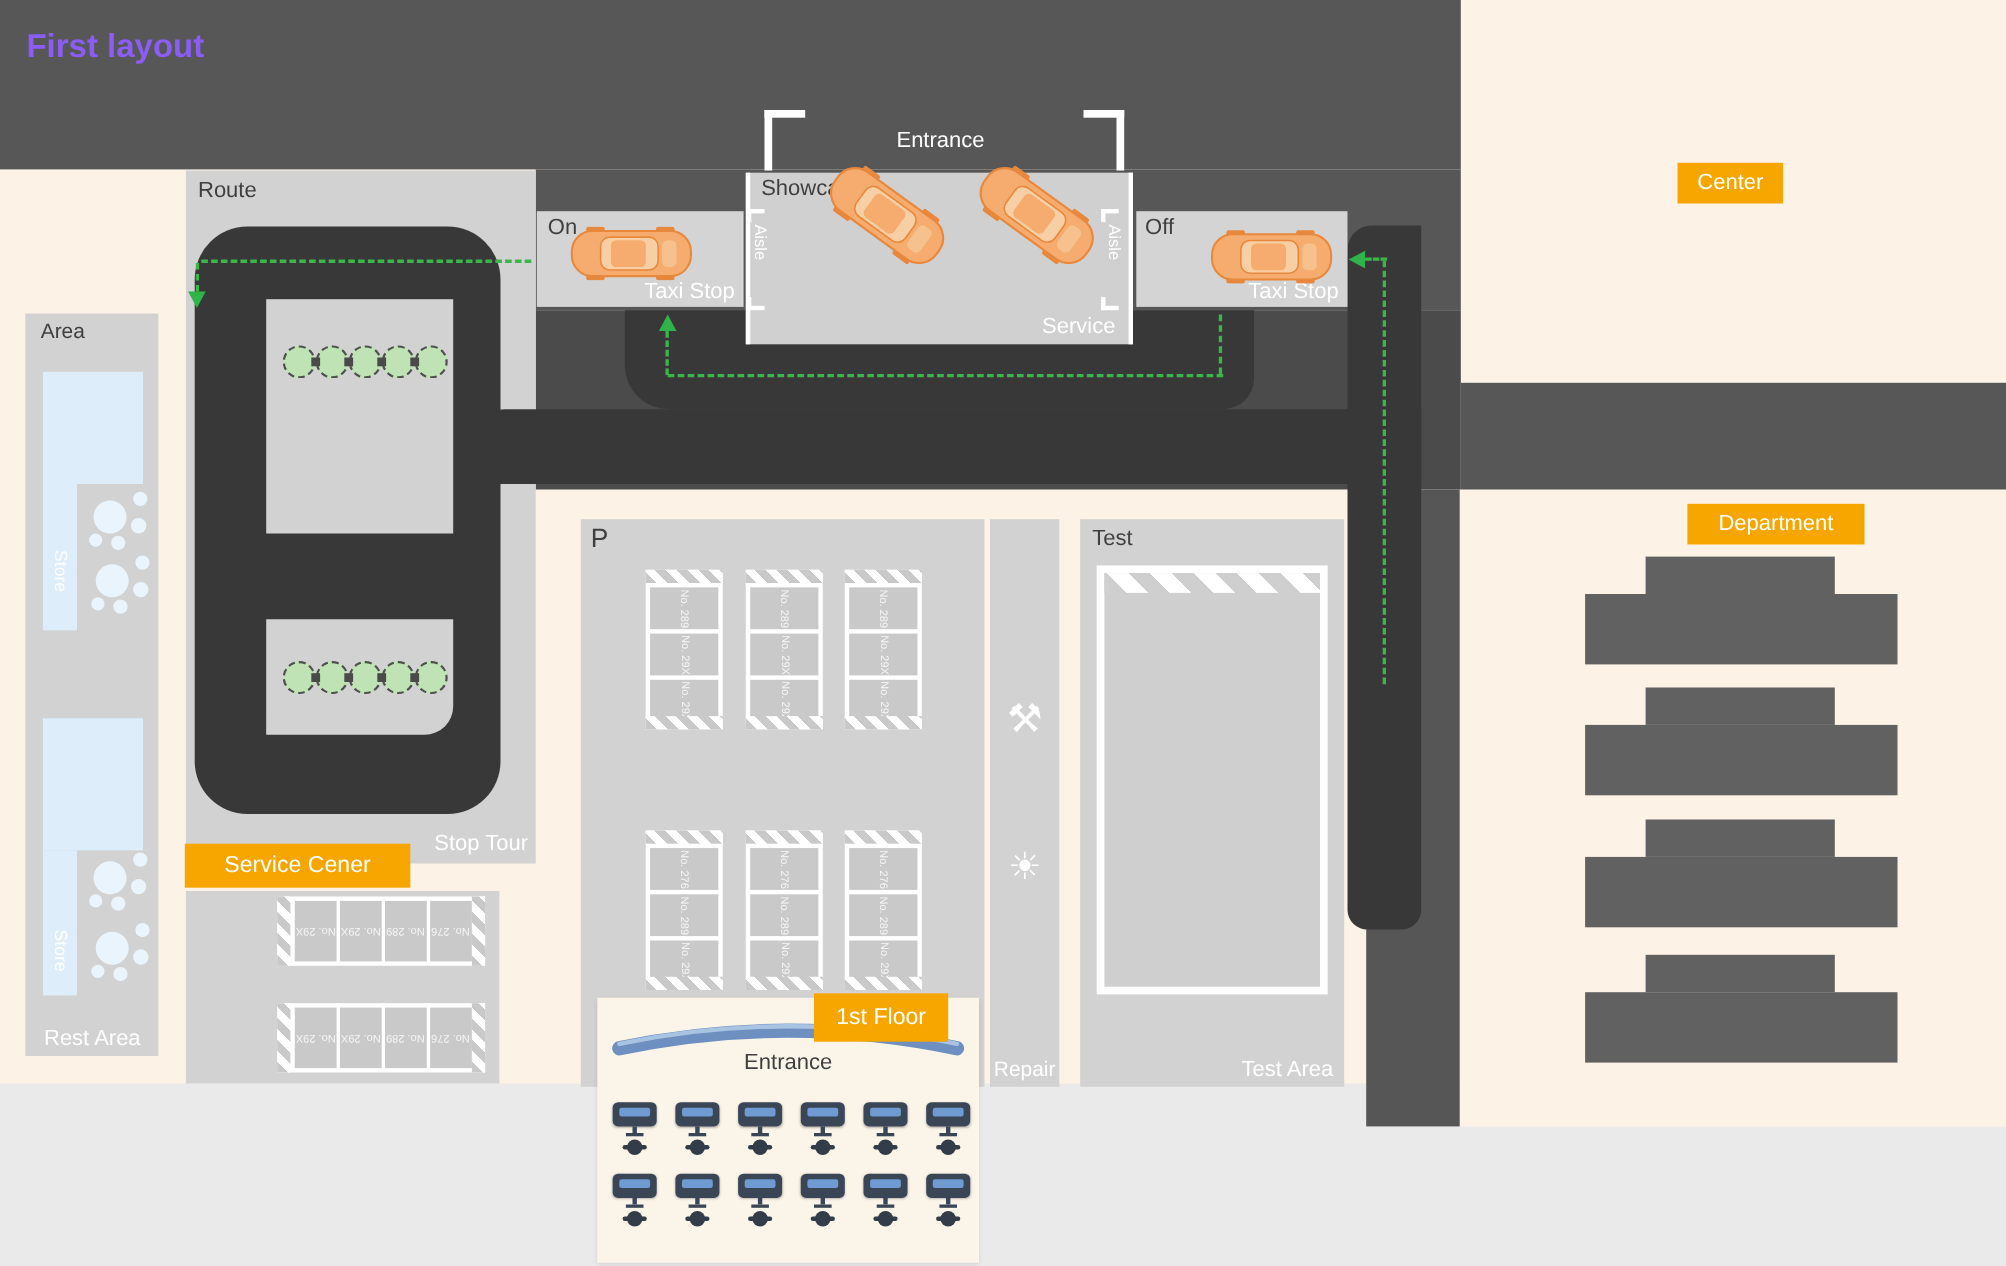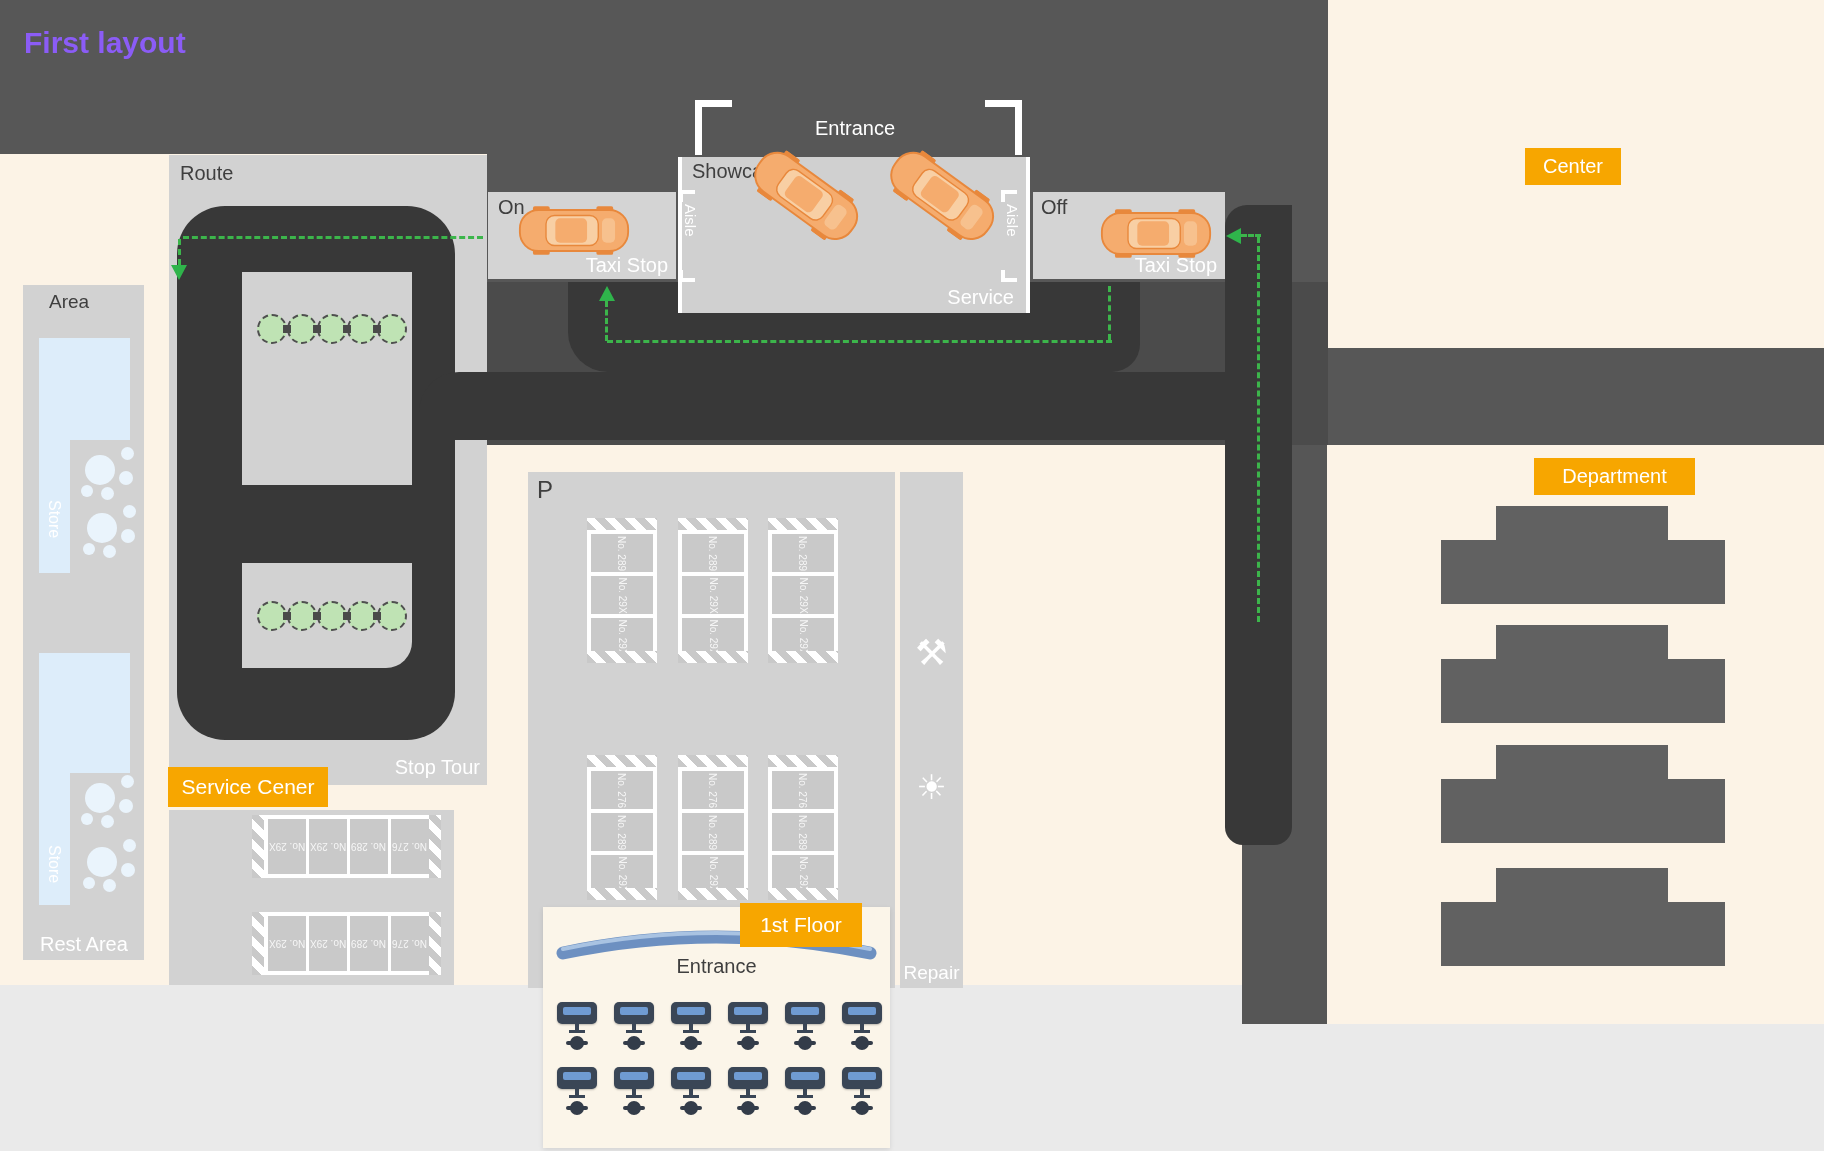--- a/index.html
+++ b/index.html
@@ -156,21 +156,21 @@
       <div class="stopcircle" style="left: 60px; top: 0px;"></div>
       <div class="stopcircle" style="left: 90px; top: 0px;"></div>
       <div class="stopcircle" style="left: 120px; top: 0px;"></div>
       <div class="conn" style="left: 26px; top: 11px;"></div>
       <div class="conn" style="left: 56px; top: 11px;"></div>
       <div class="conn" style="left: 86px; top: 11px;"></div>
       <div class="conn" style="left: 116px; top: 11px;"></div>
     </div>
 
   <div class="abs panel" style="left:23px;top:285px;width:121px;height:675px;">
-    <div class="lbl" style="position:absolute;left:26px;top:6px;font-size:19px;">Area</div>
+    <div class="lbl" style="position:absolute;left:14px;top:6px;font-size:19px;">Area</div>
     <div class="store-blue" style="left:16px;top:53px;width:91px;height:102px;"></div>
     <div class="store-blue" style="left:16px;top:155px;width:31px;height:133px;"></div>
     <div class="vtext" style="position:absolute;left:22px;top:215px;font-size:16px;">Store</div>
     <div class="store-blue" style="left:16px;top:368px;width:91px;height:120px;"></div>
     <div class="store-blue" style="left:16px;top:488px;width:31px;height:132px;"></div>
     <div class="vtext" style="position:absolute;left:22px;top:560px;font-size:16px;">Store</div>
     <div id="tables">
         <div class="tbl-big" style="left: 62px; top: 170px;"></div>
         <div class="tbl-sm" style="left: 98px; top: 162px; width: 13px; height: 13px;"></div>
         <div class="tbl-sm" style="left: 96px; top: 186px; width: 14px; height: 14px;"></div>
@@ -223,21 +223,21 @@
         </div>
         <div class="sspot" style="left: 98px;">
           <span>No. 289</span>
         </div>
         <div class="sspot" style="left: 139px;">
           <span>No. 276</span>
         </div>
         <div class="hatch-v" style="left: 177px;"></div>
       </div>
     </div>
-  <div class="abs badge" style="left:168px;top:767px;width:160px;height:40px;font-size:21px;">Service Cener</div>
+  <div class="abs badge" style="left:168px;top:767px;width:205px;height:40px;font-size:21px;">Service Cener</div>
 
   <div class="abs panel" id="p-panel" style="left:528px;top:472px;width:367px;height:516px;">
     <div class="lbl" style="position:absolute;left:9px;top:4px;font-size:24px;">P</div>
   <div class="pgroup" style="left: 59px; top: 46px;">
         <div class="hatch-h" style="top: 0px;"></div>
         <div class="pspot" style="top: 16px;">
           <span>No. 289</span>
         </div>
         <div class="pspot" style="top: 58px;">
           <span>No. 29X</span>
@@ -313,20 +313,27 @@
         <div class="hatch-h" style="top: 133px;"></div>
       </div>
     </div>
 
   <div class="abs panel" style="left:900px;top:472px;width:63px;height:516px;">
     <div style="position:absolute;left:0;top:160px;width:63px;text-align:center;color:#fff;font-size:36px;">⚒</div>
     <div style="position:absolute;left:0;top:295px;width:63px;text-align:center;color:#fff;font-size:34px;">☀</div>
     <div class="wlbl" style="position:absolute;left:0;bottom:4px;width:63px;text-align:center;font-size:19px;">Repair</div>
   </div>
 
+  <div class="abs panel" style="left:982px;top:472px;width:240px;height:516px;">
+    <div class="lbl" style="position:absolute;left:11px;top:6px;">Test</div>
+    <div style="position:absolute;left:15px;top:42px;width:210px;height:390px;border:7px solid #fff;box-sizing:border-box;background:#CFCFCF;">
+      <div style="position:absolute;left:0;top:0;width:100%;height:18px;background:repeating-linear-gradient(45deg,#CFCFCF 0 14px,#FFFFFF 14px 28px);"></div>
+    </div>
+    <div class="wlbl" style="position:absolute;right:10px;bottom:4px;">Test Area</div>
+  </div>
 
   <div class="abs" style="left:543px;top:907px;width:347px;height:241px;background:#FBF5E9;box-shadow:0 2px 5px rgba(0,0,0,.10);">
     <svg width="331" height="44" style="position:absolute;left:8px;top:10px;">
       <path d="M12 36 Q165 4 319 36" fill="none" stroke="#6D90C1" stroke-width="13" stroke-linecap="round"></path>
       <path d="M12 32 Q165 0 319 32" fill="none" stroke="#A9C3E2" stroke-width="4" stroke-linecap="round"></path>
     </svg>
     <div class="lbl" style="position:absolute;left:0;top:48px;width:347px;text-align:center;">Entrance</div>
     <div id="workstations">
         <div class="ws" style="left: 12px; top: 95px;">
           <div class="scr" style=""></div>

